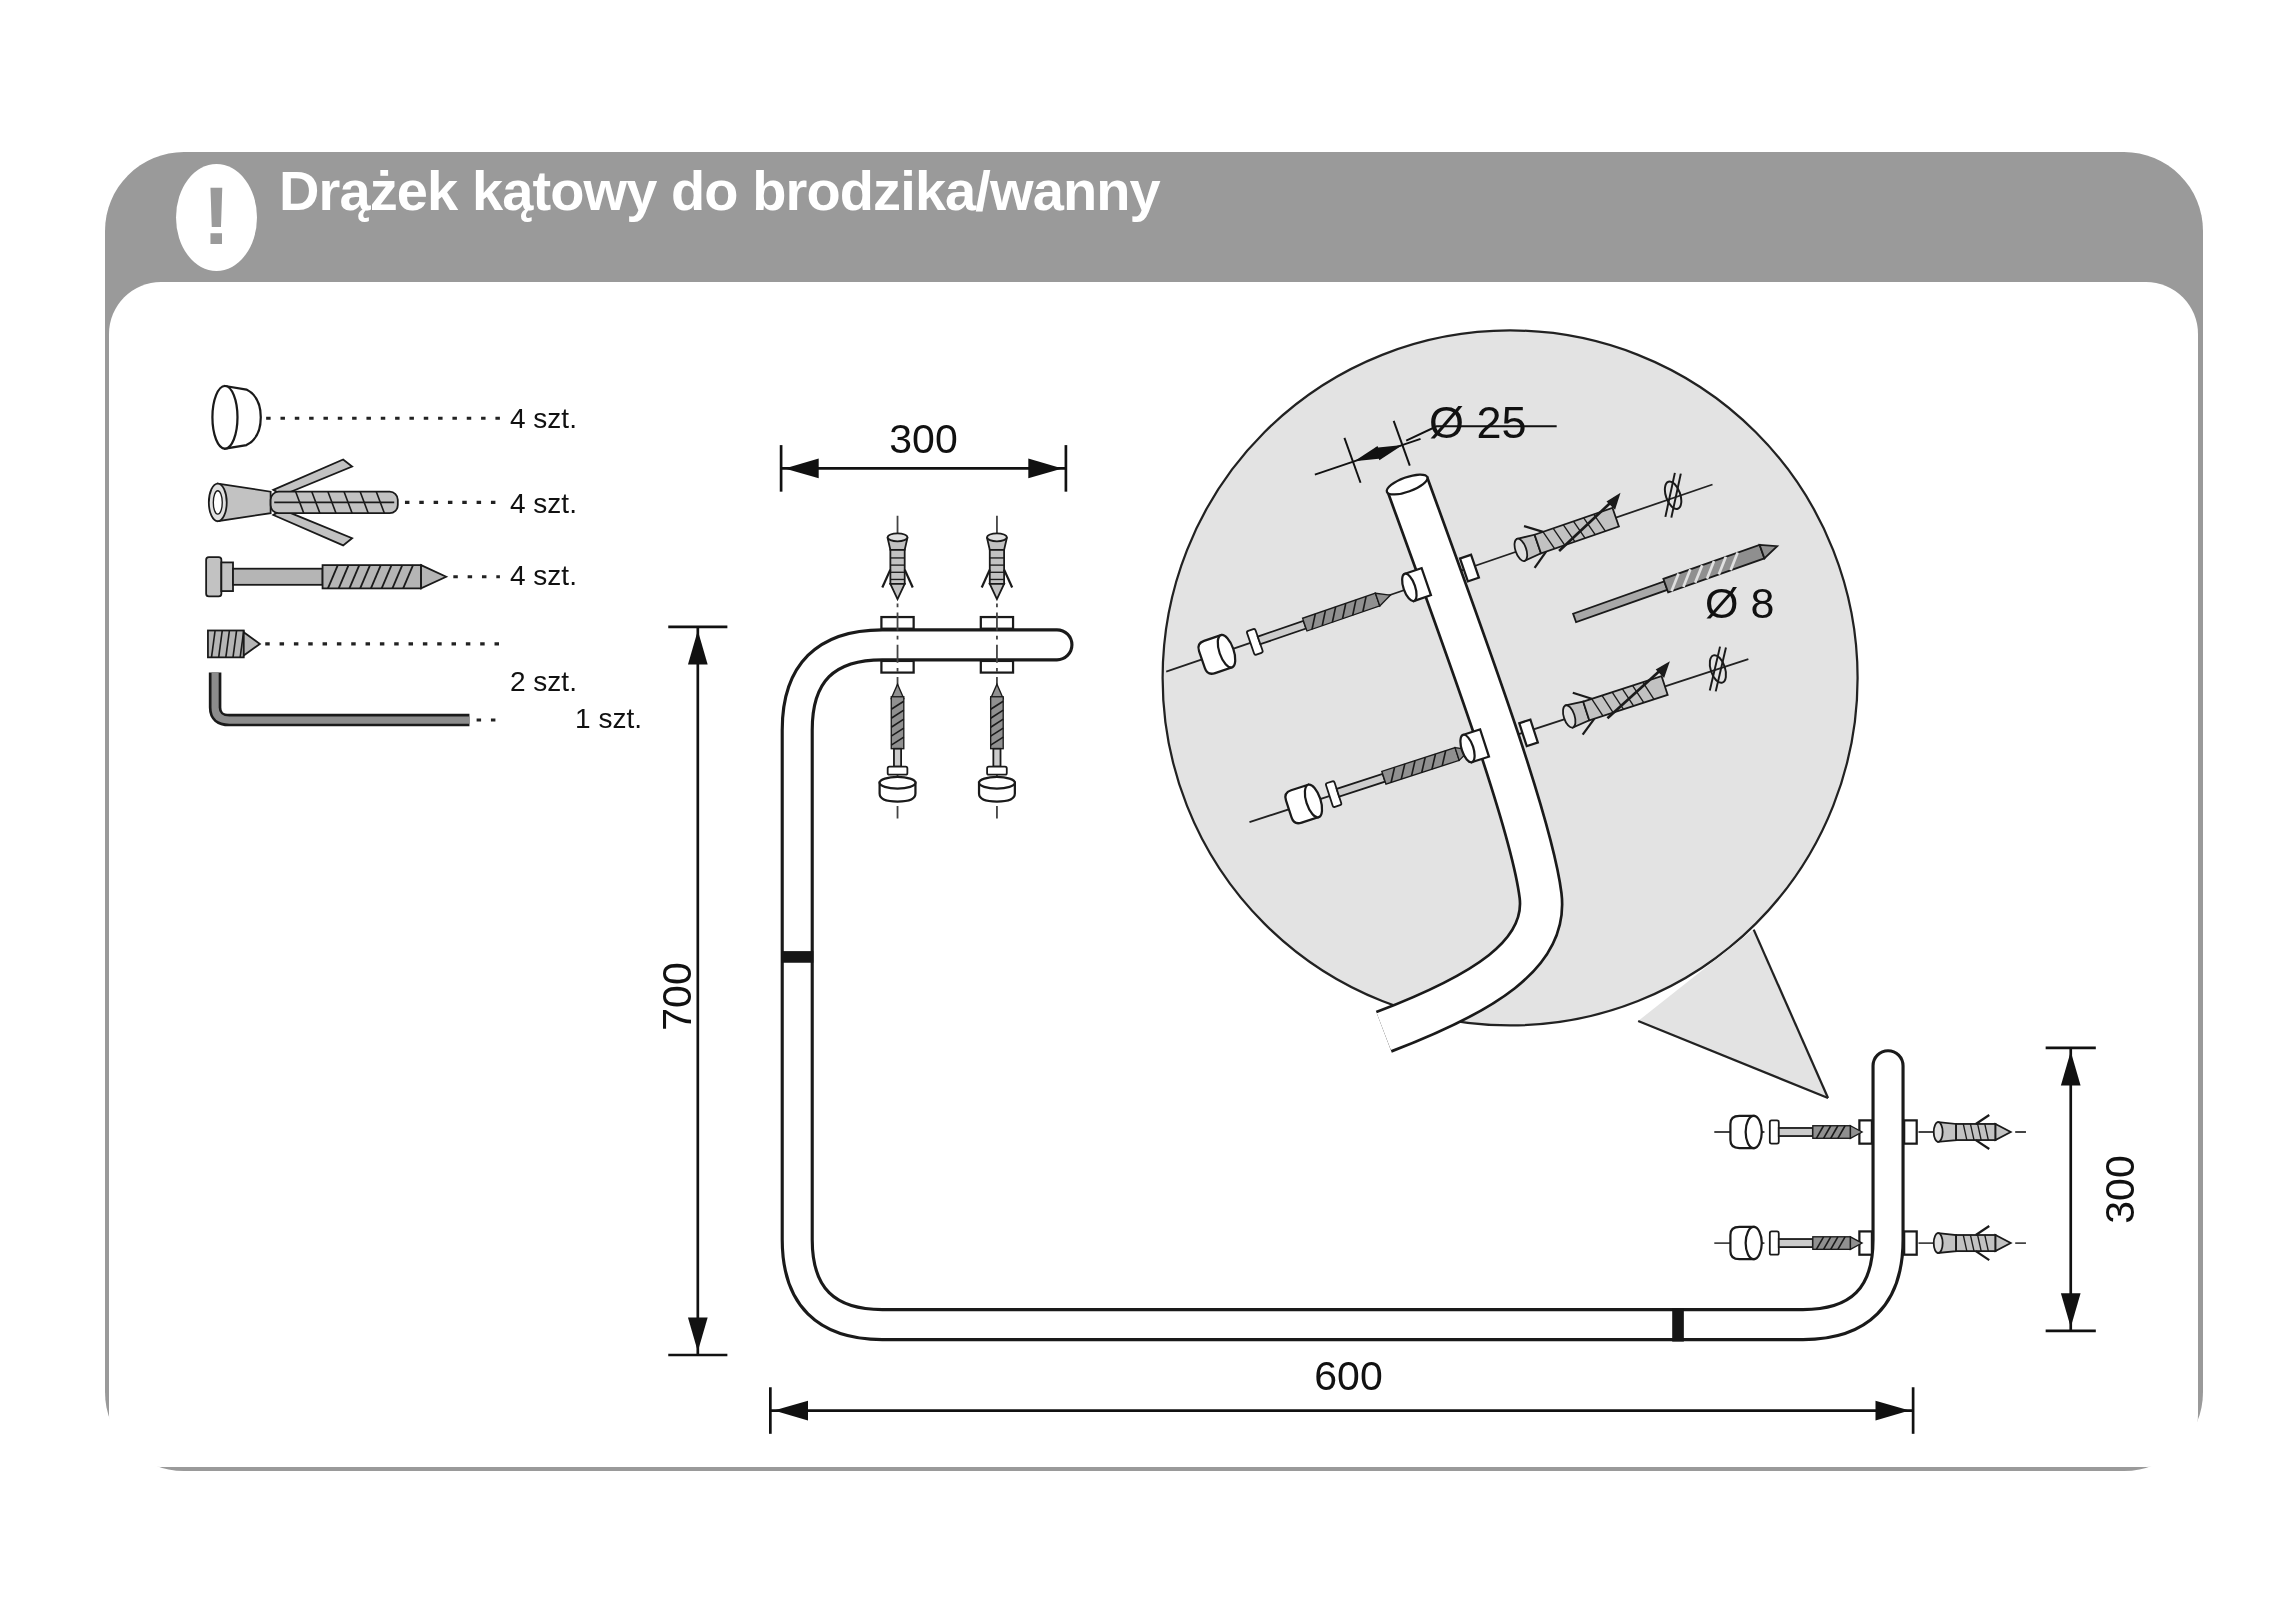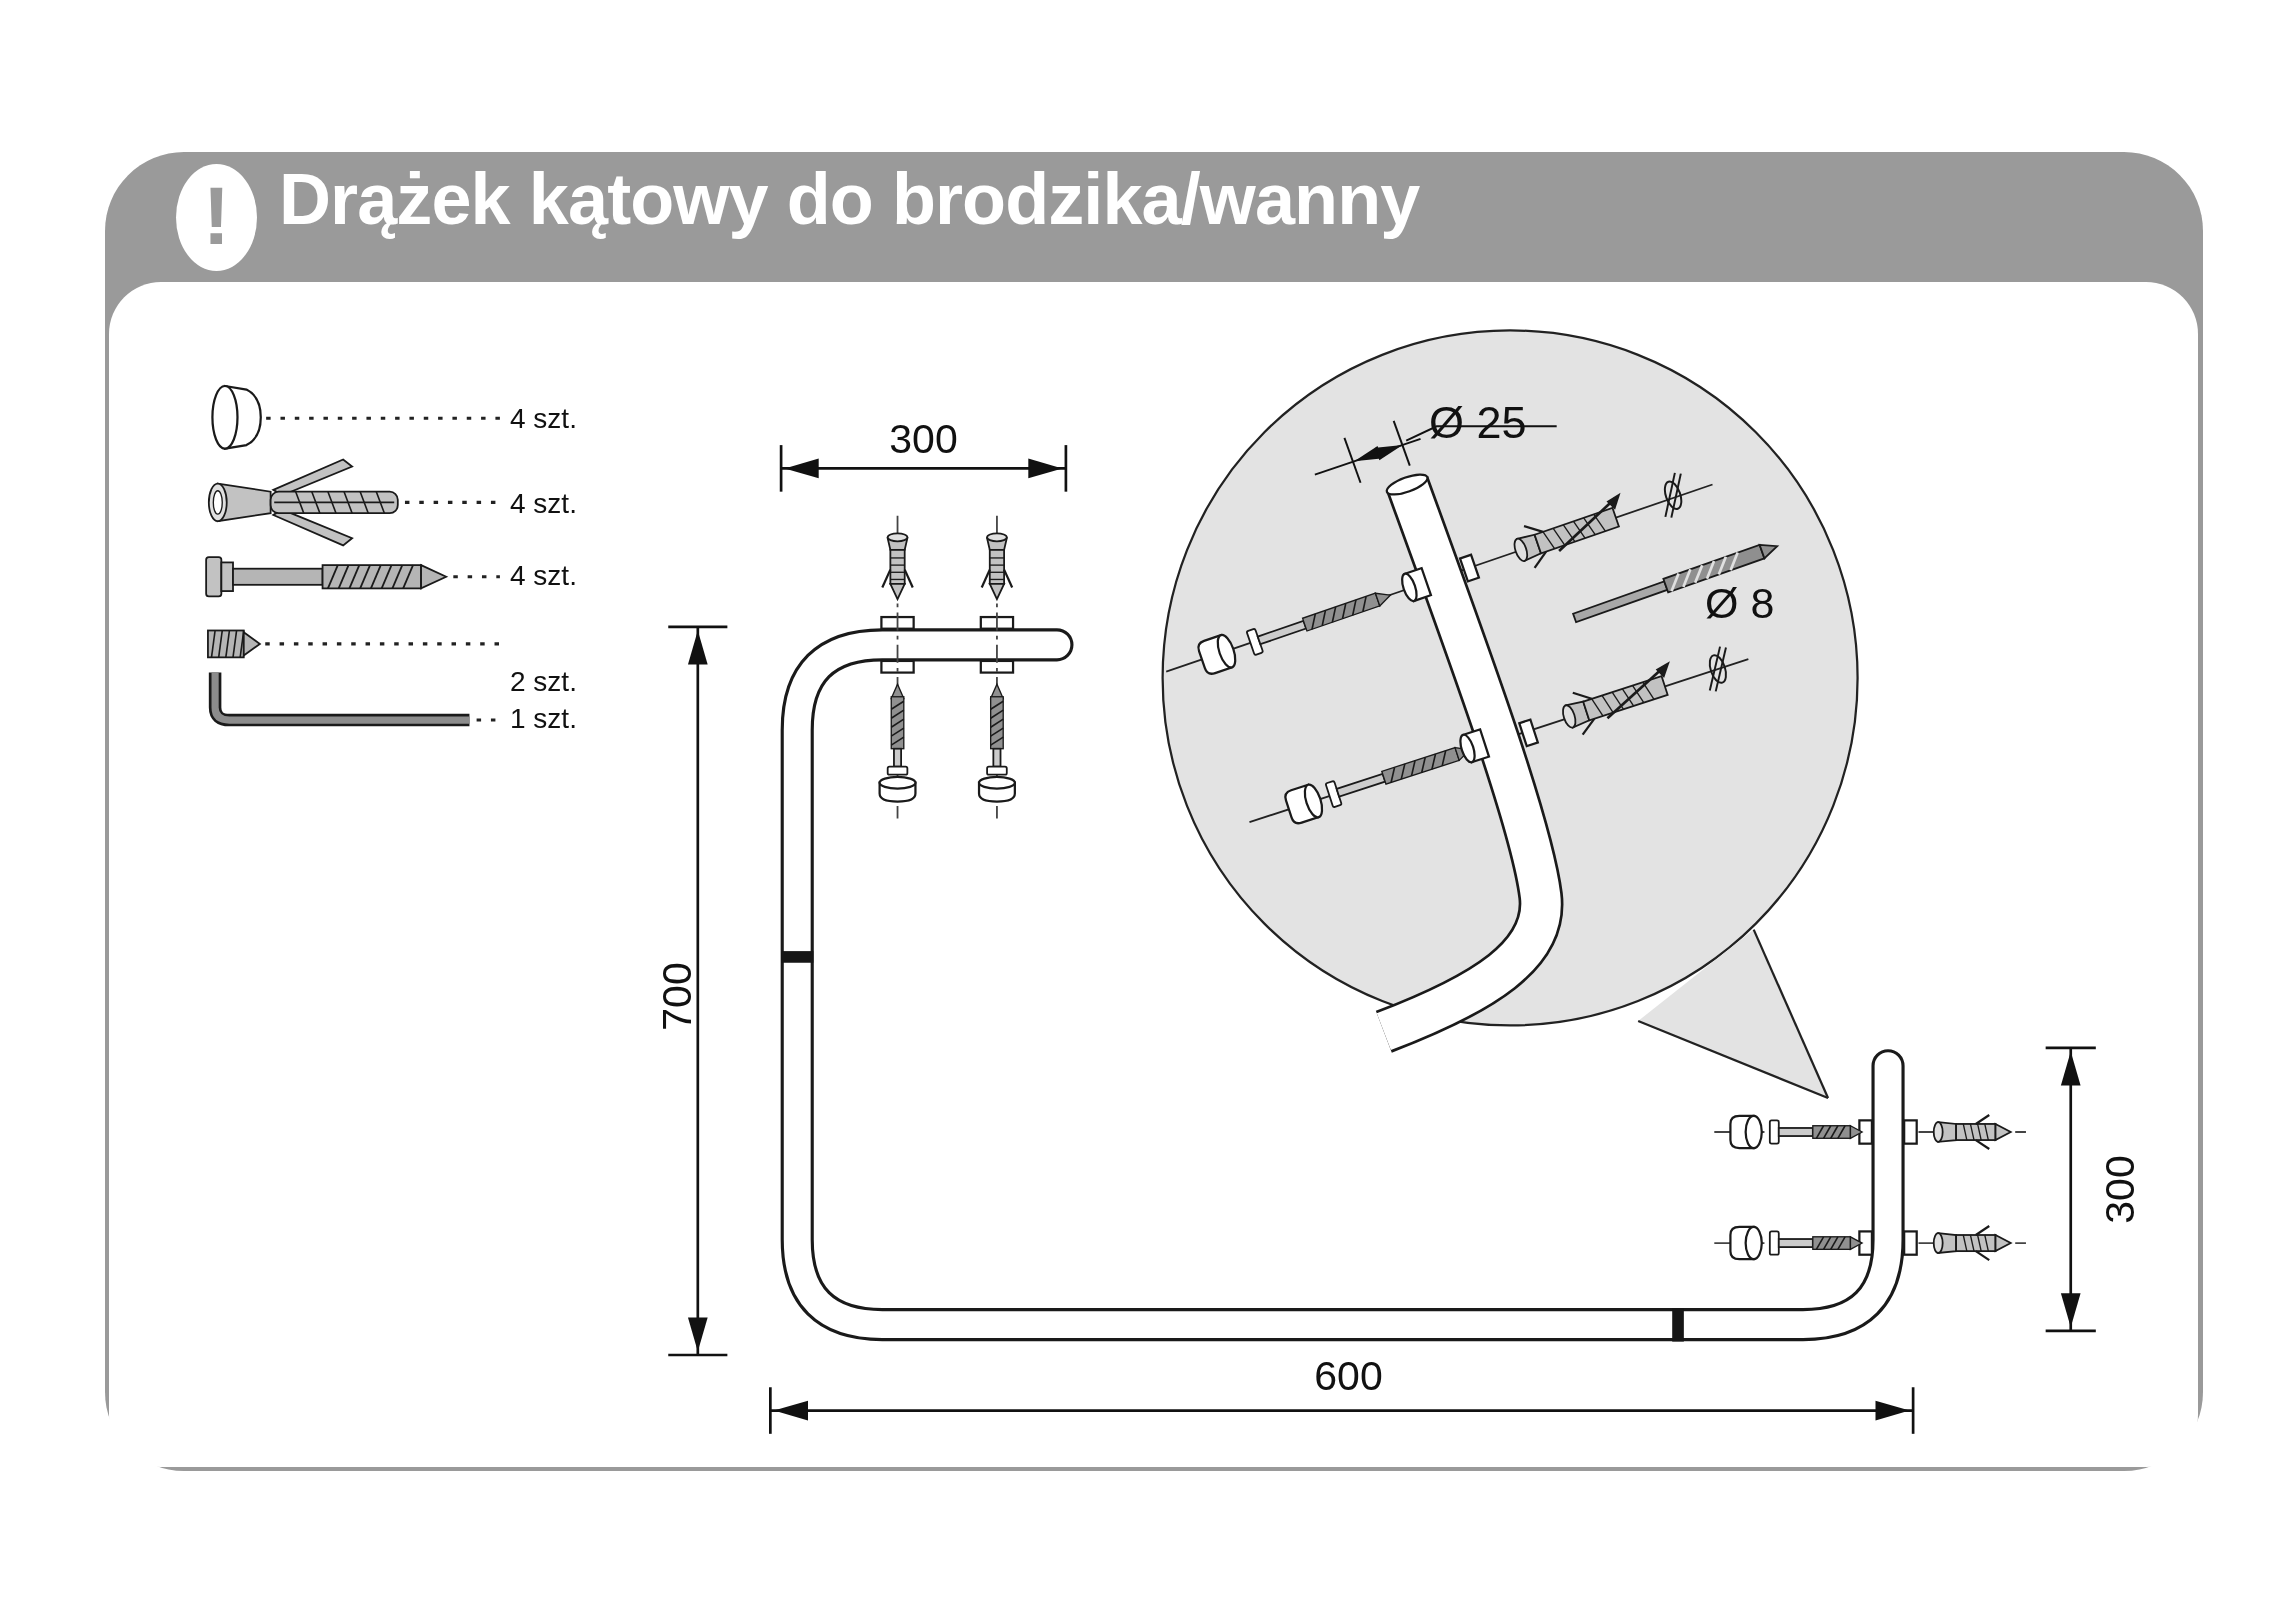--- a/index.html
+++ b/index.html
@@ -4,21 +4,21 @@
 <style>
   html,body{margin:0;padding:0;background:#fff;}
   body{width:2293px;height:1621px;position:relative;overflow:hidden;
        font-family:"Liberation Sans","DejaVu Sans",sans-serif;color:#111;}
   .abs{position:absolute;}
   #outer-panel{left:105px;top:152px;width:2098px;height:1319px;background:#9A9A9A;border-radius:79px;}
   #inner-panel{left:109px;top:282px;width:2089px;height:1185px;background:#fff;border-radius:52px;}
   #alert-icon{left:176px;top:164px;width:81px;height:107px;background:#fff;border-radius:50%;
               display:flex;align-items:center;justify-content:center;}
   #alert-icon span{color:#9A9A9A;font-size:82px;font-weight:bold;line-height:1;transform:translateY(-1.8px);}
-  #page-title{left:279px;top:158px;width:1612px;font-size:72px;font-weight:bold;color:#fff;
+  #page-title{left:279px;top:158px;width:1612px;font-size:56px;font-weight:bold;color:#fff;
               letter-spacing:-0.9px;white-space:nowrap;}
   .qty{font-size:28px;line-height:45px;width:197px;}
   .dim{font-size:41px;line-height:45px;width:143px;text-align:center;}
   .dim-rot{width:125px;height:45px;display:flex;align-items:center;justify-content:center;
            transform:rotate(-90deg);font-size:41px;}
   .callout{font-size:45px;line-height:47px;width:161px;}
   svg{position:absolute;left:0;top:0;}
 </style>
 </head>
 <body>
@@ -399,21 +399,21 @@
       <line x1="-16" y1="20" x2="10" y2="-23"></line>
       <line x1="-10" y1="23" x2="16" y2="-20"></line>
     </g>
   </g>
 </svg>
 
 <div class="abs qty" style="left:510px;top:396px;">4 szt.</div>
 <div class="abs qty" style="left:510px;top:481px;">4 szt.</div>
 <div class="abs qty" style="left:510px;top:553px;">4 szt.</div>
 <div class="abs qty" style="left:510px;top:622px;margin-top:37px;">2 szt.</div>
-<div class="abs qty" style="left:510px;top:696px;">1 szt.</div>
+<div class="abs qty" style="left:510px;top:696px;text-align:center;">1 szt.</div>
 
 <div class="abs dim" style="left:852px;top:417px;">300</div>
 <div class="abs dim-rot abs" style="position:absolute;left:615px;top:974px;">700</div>
 <div class="abs dim" style="left:1277px;top:1354px;">600</div>
 <div class="abs dim-rot" style="position:absolute;left:2058px;top:1167px;">300</div>
 
 <div class="abs callout" style="left:1429px;top:379px;margin-top:20px;">Ø 25</div>
 <div class="abs callout" style="left:1705px;top:580px;font-size:43px;">Ø 8</div>
 
 

